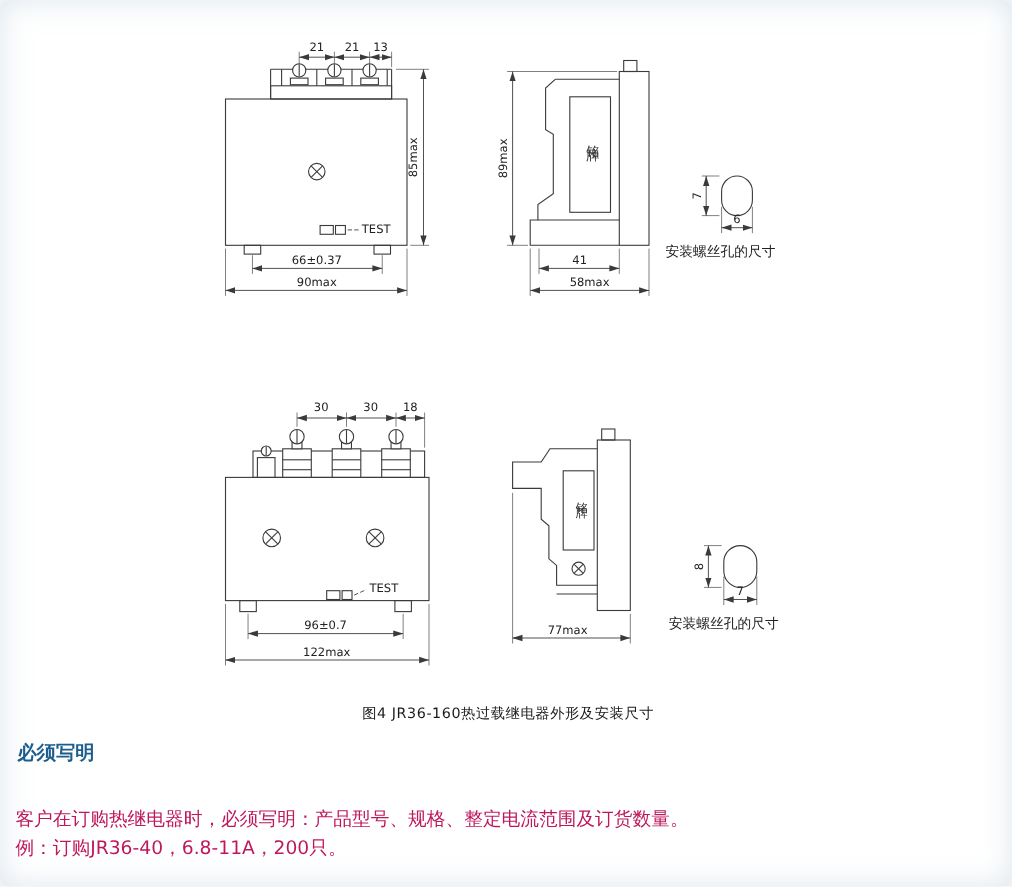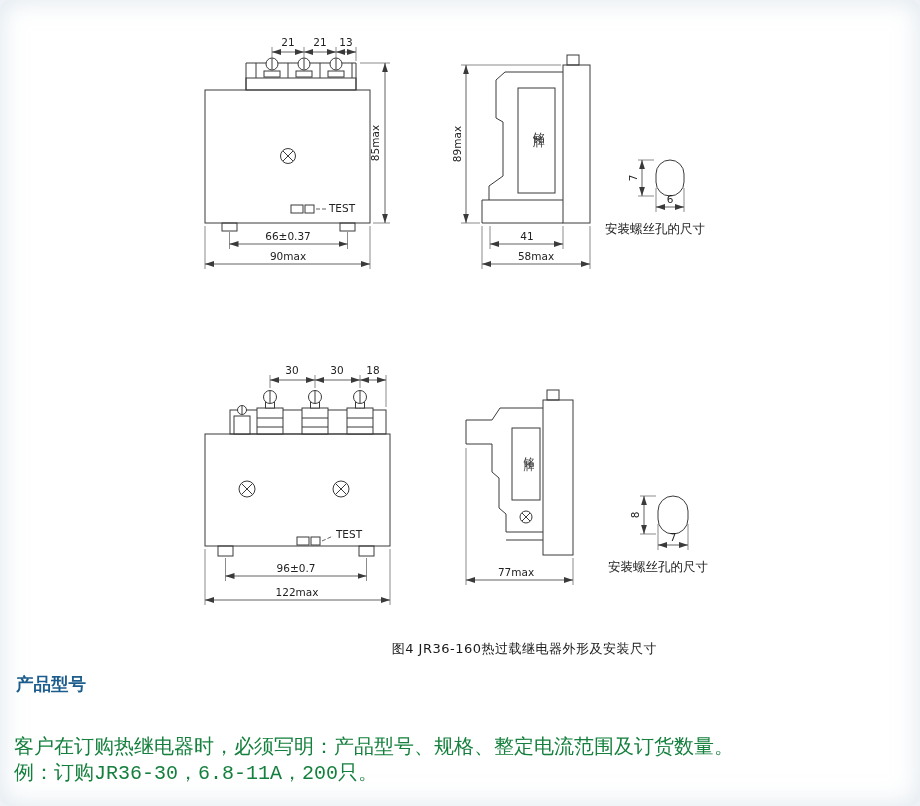--- a/index.html
+++ b/index.html
@@ -13,21 +13,21 @@
   .lnf { stroke:#3a3a3a; stroke-width:1; fill:#ffffff; }
   .ext { stroke:#5a5a5a; stroke-width:.7; }
   .dim { stroke:#3a3a3a; stroke-width:.8; }
   .dash{ stroke:#3a3a3a; stroke-width:.8; stroke-dasharray:4 2; }
   .dtx { font:10.5px "DejaVu Sans","Liberation Sans",sans-serif; fill:#222; text-anchor:middle; }
   .vtext { position:absolute; writing-mode:vertical-rl; text-orientation:upright;
            letter-spacing:4px; font-size:12px; color:#333; }
   .hole-label { position:absolute; width:130px; font-size:12.5px; color:#222; }
   .fig-caption { position:absolute; text-align:center; font-size:13px; color:#1a1a1a; letter-spacing:.5px; }
   .order-heading { position:absolute; left:16px; top:672px; font-size:17.5px; font-weight:bold; color:#1c5d8d; }
-  .order-line { position:absolute; left:14px; font-size:20px; color:#15803d;font-family:Liberation Mono, monospace; }
+  .order-line { position:absolute; left:14px; font-size:17px; color:#be185d; }
   .order-line.l1 { top:733px; }
   .order-line.l2 { top:759px; }
 </style>
 </head>
 <body>
 
 <div class="page">
 
   <svg class="drawings" width="920" height="620" viewBox="0 0 920 620">
     <defs>
@@ -246,19 +246,19 @@
       <text class="dtx" x="673" y="541">7</text>
     </g>
   </svg>
 
   <div class="vtext" style="left:530px; top:122px;">铭牌</div>
   <div class="vtext" style="left:520px; top:448px; font-size:11px;">铭牌</div>
 
   <div class="hole-label" style="left:605px; top:221px;">安装螺丝孔的尺寸</div>
   <div class="hole-label" style="left:608px; top:559px;">安装螺丝孔的尺寸</div>
 
-  <div class="fig-caption" style="left:267px; top:640px; width:390px;text-align:right;">图4 JR36-160热过载继电器外形及安装尺寸</div>
-
-  <h2 class="order-heading">产品型号</h2>
+  <div class="fig-caption" style="left:267px; top:640px; width:390px;">图4 JR36-160热过载继电器外形及安装尺寸</div>
+
+  <h2 class="order-heading">必须写明</h2>
   <p class="order-line l1">客户在订购热继电器时，必须写明：产品型号、规格、整定电流范围及订货数量。</p>
-  <p class="order-line l2">例：订购JR36-30，6.8-11A，200只。</p>
+  <p class="order-line l2">例：订购JR36-40，6.8-11A，200只。</p>
 
 </div>
 
 </body></html>

